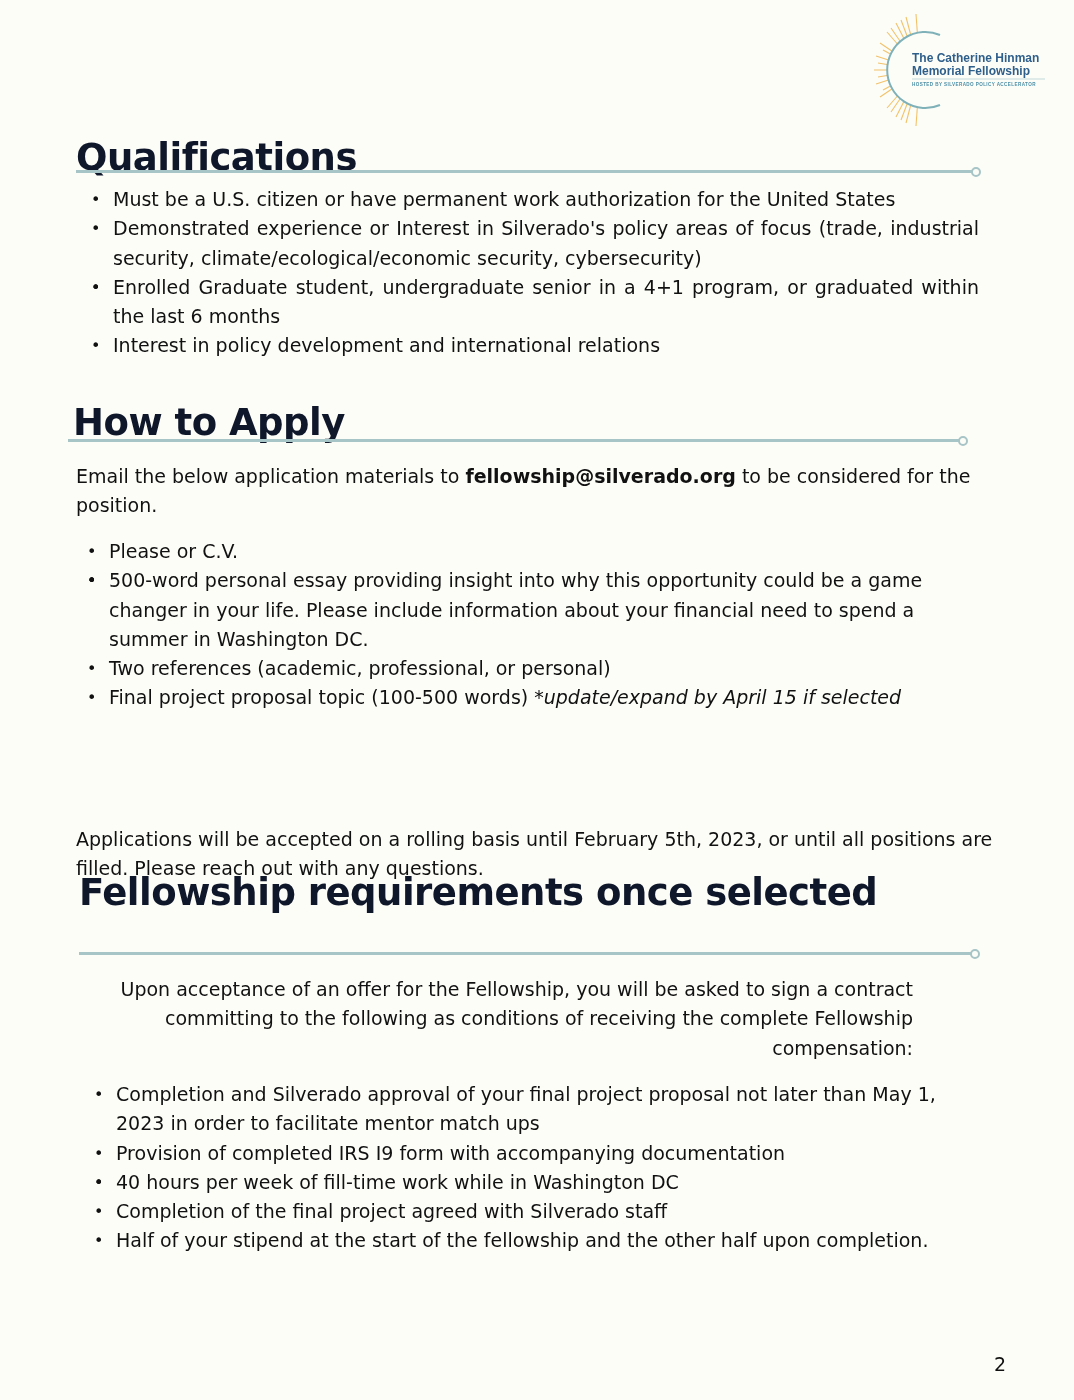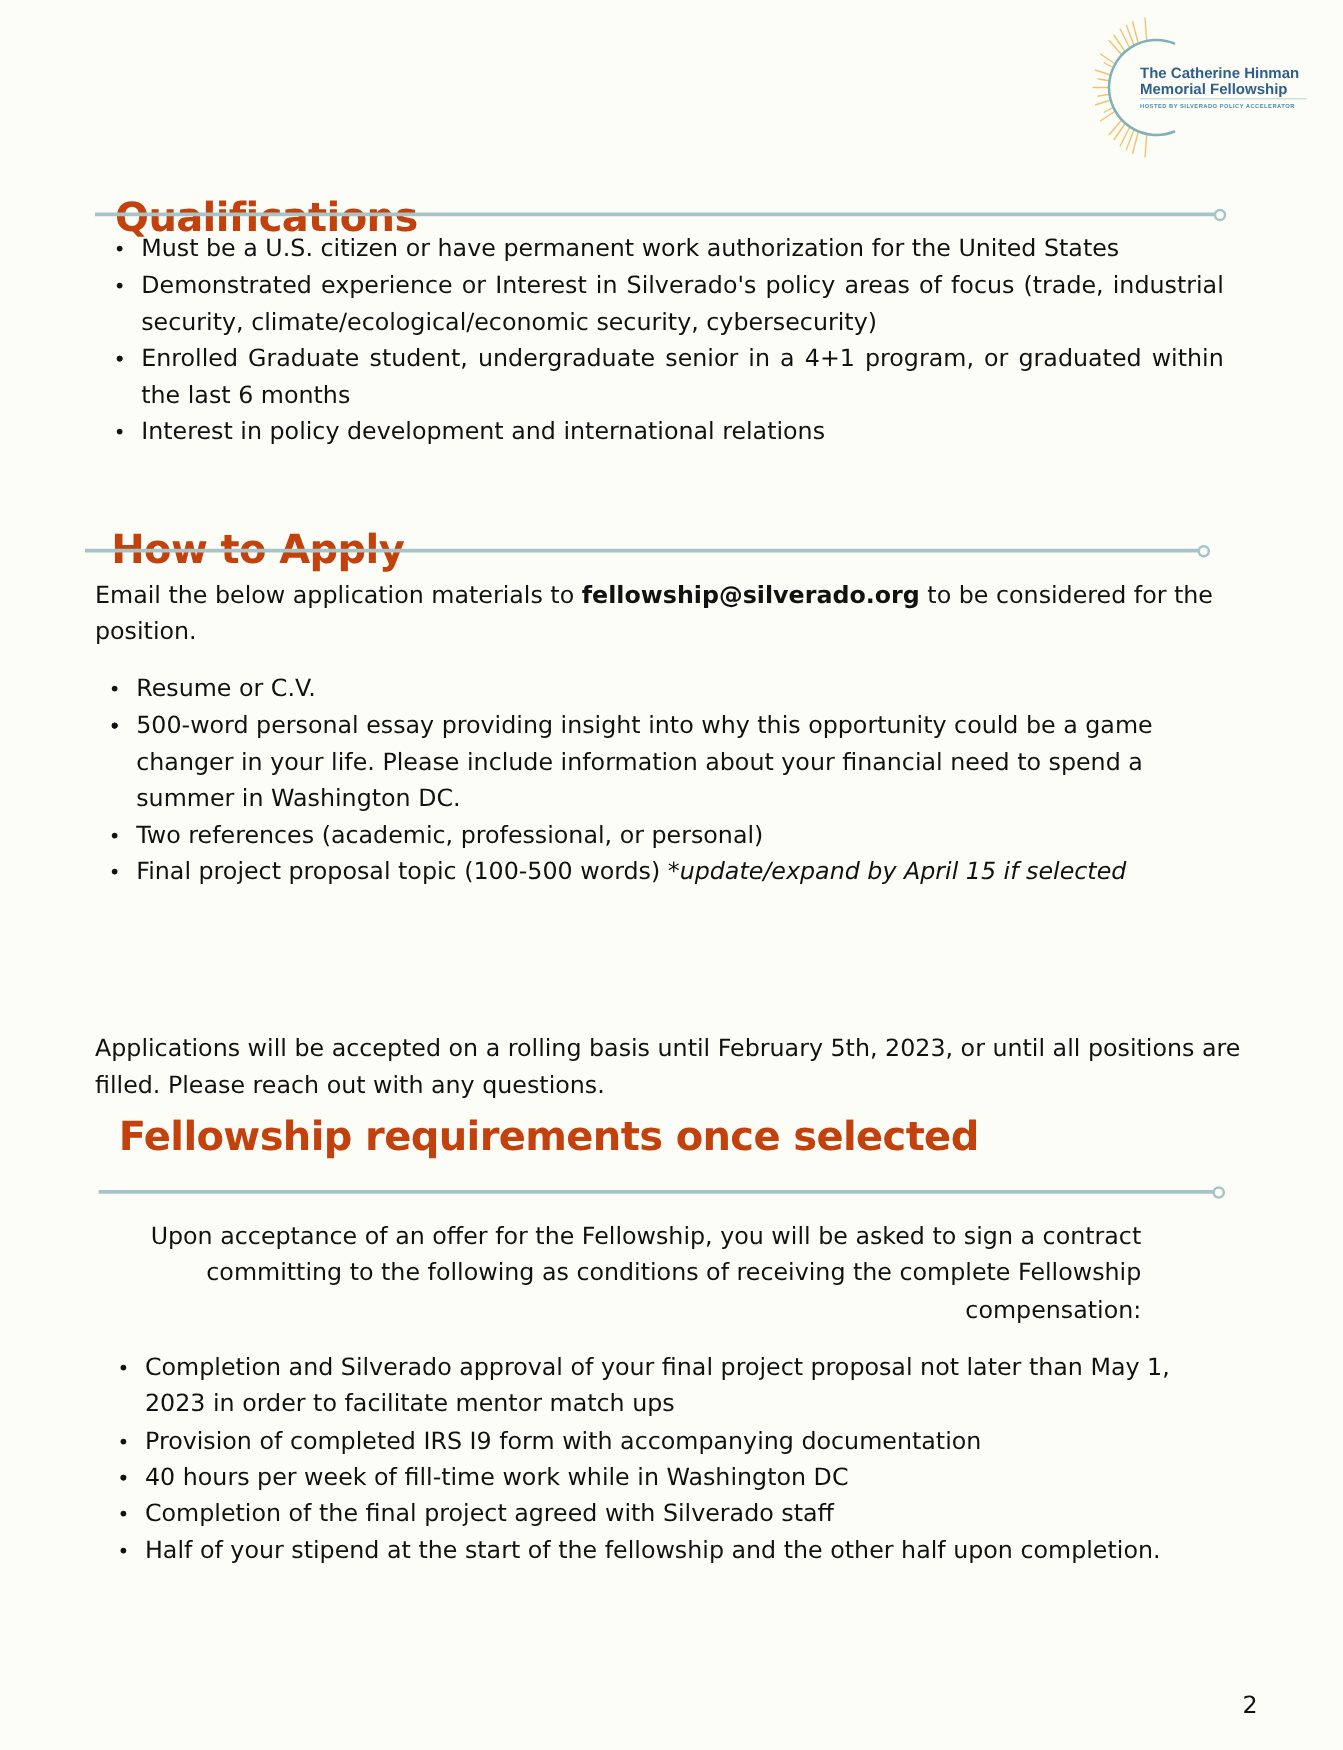--- a/index.html
+++ b/index.html
@@ -15,22 +15,22 @@
     font-weight:bold; color:#2e5f8a; font-size:12px; line-height:14px; white-space:nowrap;
   }
   .logo .t1 { top:41px; }
   .logo .t2 { top:54px; }
   .logo .t3 {
     position:absolute; left:42px; top:72px; font-family:"Liberation Sans", sans-serif;
     font-size:4.6px; letter-spacing:0.4px; color:#4a8fa8; font-weight:bold; white-space:nowrap;
   }
   .section-head { position:absolute; }
   .section-head h2 {
-    margin:16px; font-family:"DejaVu Sans", sans-serif; font-weight:bold; color:#c2410c;
-    font-size:32px; letter-spacing:-0.5px; line-height:34px; white-space:nowrap;
+    margin:0; font-family:"DejaVu Sans", sans-serif; font-weight:bold; color:#0f172a;
+    font-size:37px; letter-spacing:-0.5px; line-height:34px; white-space:nowrap;
   }
   .rule { position:absolute; height:3px; background:#a7c4c6; }
   .rule-dot {
     position:absolute; width:6px; height:6px; border:2px solid #a7c4c6; border-radius:50%;
     background:#fdfdf8;
   }
   ul { margin:0; padding:0; list-style:none; position:absolute; }
   li { position:relative; font-size:19px; line-height:29.3px; }
   li .bullet {
     position:absolute; left:-22px; top:0; font-size:16px;
@@ -94,21 +94,21 @@
 
 <div class="section-head" style="left:73px; top:406px;">
   <h2>How to Apply</h2>
 </div>
 <div class="rule" style="left:68px; top:439px; width:892px;"></div>
 <div class="rule-dot" style="left:958px; top:436px;"></div>
 
 <p style="left:73px; top:459px; width:920px;"><span>Email the below application materials to </span><span class="email">fellowship@silverado.org</span><span> to be considered for the position.</span></p>
 
 <ul style="left:109px; top:537px; width:860px;">
-  <li><span class="bullet">•</span><span>Resume or C.V.</span></li>
+  <li><span class="bullet">•</span><span>Please or C.V.</span></li>
   <li><span class="bullet">•</span></li>
   <li><span class="bullet">•</span></li>
   <li><span class="bullet">•</span><span>500-word personal essay providing insight into why this opportunity could be a game changer in your life. Please include information about your financial need to spend a summer in Washington DC.</span></li>
   <li><span class="bullet">•</span><span>Two references (academic, professional, or personal)</span></li>
   <li><span class="bullet">•</span><span>Final project proposal topic (100-500 words) *</span><span class="ital">update/expand by April 15 if selected</span></li>
 </ul>
 
 <p style="left:73px; top:822px; width:920px;">Applications will be accepted on a rolling basis until February 5th, 2023, or until all positions are filled. Please reach out with any questions.</p>
 
 <div class="section-head" style="left:79px; top:876px;">

